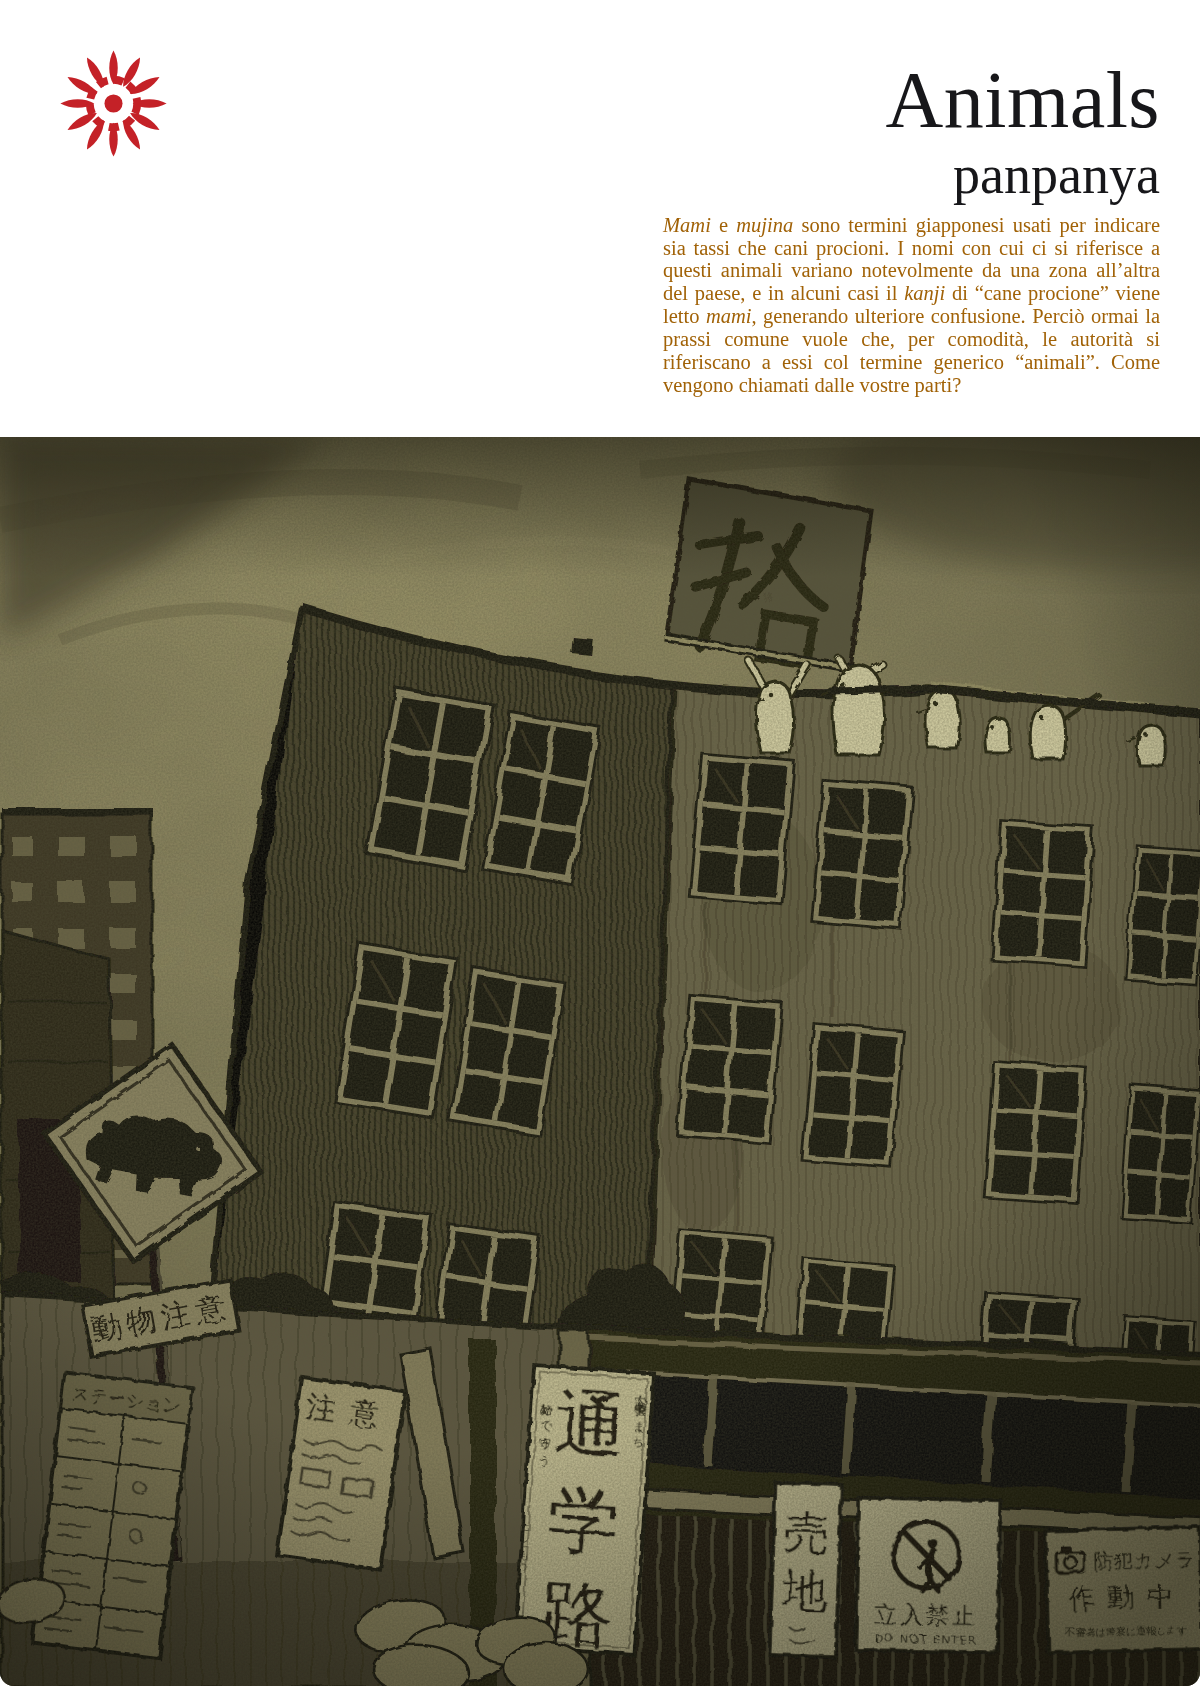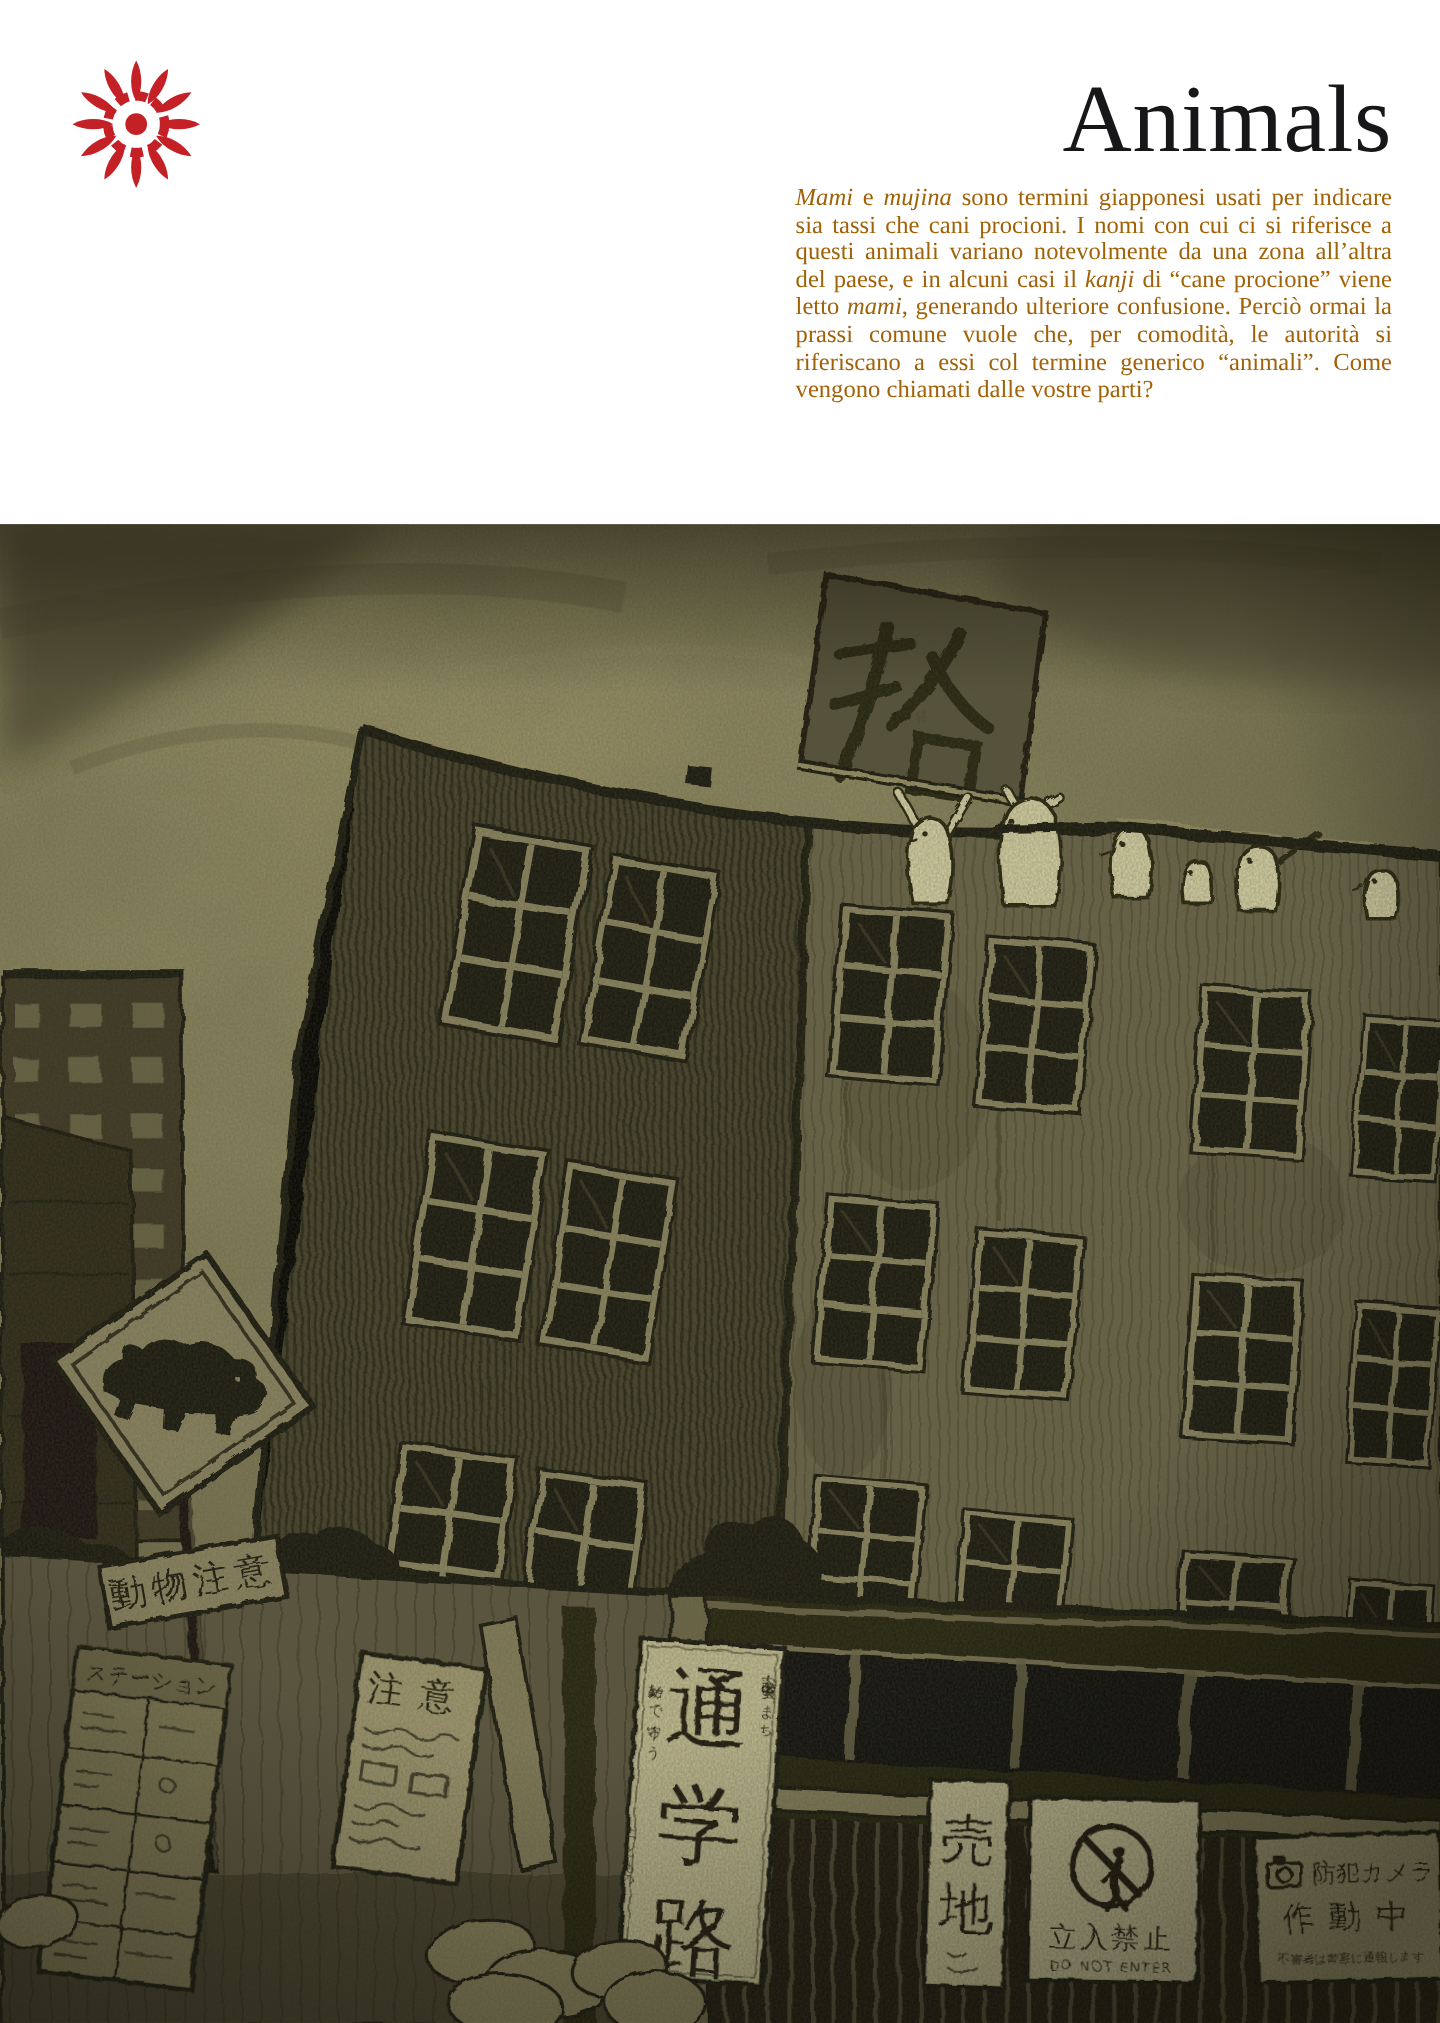--- a/index.html
+++ b/index.html
@@ -1,17 +1,17 @@
 <!DOCTYPE html>
 <html><head>
 <meta charset="utf-8">
 <style>
   html,body{margin:0;padding:0;background:#ffffff;}
   .page{position:relative;width:1200px;height:1686px;background:#ffffff;overflow:hidden;
-        font-family:"Liberation Serif", serif;color:#1a1a1a;}
+        font-family:"Liberation Serif", serif;color:#1a1a1a;border-radius:14px;}
   .logo{position:absolute;left:57px;top:47px;width:113px;height:113px;}
   .head-text{position:absolute;top:0;right:40px;width:497px;text-align:right;}
   h1.title{margin:60px 0 0;font-size:80px;line-height:1.02;font-weight:400;letter-spacing:0.5px;color:#17171a;}
   .author{font-size:54px;line-height:54px;margin-top:6px;color:#17171a;}
   .intro{margin:12px 0 0;text-align:justify;font-size:20.5px;line-height:22.9px;color:#a16207;}
   .intro em{font-style:italic;}
   .artwork{position:absolute;left:0;top:437px;width:1200px;height:1249px;}
   .artwork svg{display:block;width:100%;height:100%;}
   svg text{font-family:"DejaVu Sans", sans-serif;fill:#1b190c;}
   .vt{writing-mode:vertical-rl;text-orientation:upright;letter-spacing:2px;}
@@ -40,20 +40,21 @@
           <use href="#ptl" transform="rotate(330 50 50)"></use>
         </g>
         <circle cx="50" cy="50" r="21" fill="none" stroke="#c42127" stroke-width="7" stroke-dasharray="9 5"></circle>
         <circle cx="50" cy="50" r="8"></circle>
       </g>
     </svg>
   </div>
 
   <div class="head-text">
     <h1 class="title">Animals</h1>
+    <div class="author">panpanya</div>
     <p class="intro"><em>Mami</em><span> e </span><em>mujina</em><span> sono termini giapponesi usati per indicare sia tassi che cani procioni. I nomi con cui ci si riferisce a questi animali variano notevolmente da una zona all’altra del paese, e in alcuni casi il </span><em>kanji</em><span> di “cane procione” viene letto </span><em>mami</em><span>, generando ulteriore confusione. Perciò ormai la prassi comune vuole che, per comodità, le autorità si riferiscano a essi col termine generico “animali”. Come vengono chiamati dalle vostre parti?</span></p>
   </div>
 
   <div class="artwork">
     <svg viewBox="0 437 1200 1249" preserveAspectRatio="none">
       <defs>
         <radialGradient id="sky" cx="0.34" cy="0.16" r="0.95">
           <stop offset="0" stop-color="#a29b6e"></stop>
           <stop offset="0.45" stop-color="#8c8660"></stop>
           <stop offset="1" stop-color="#555138"></stop>

